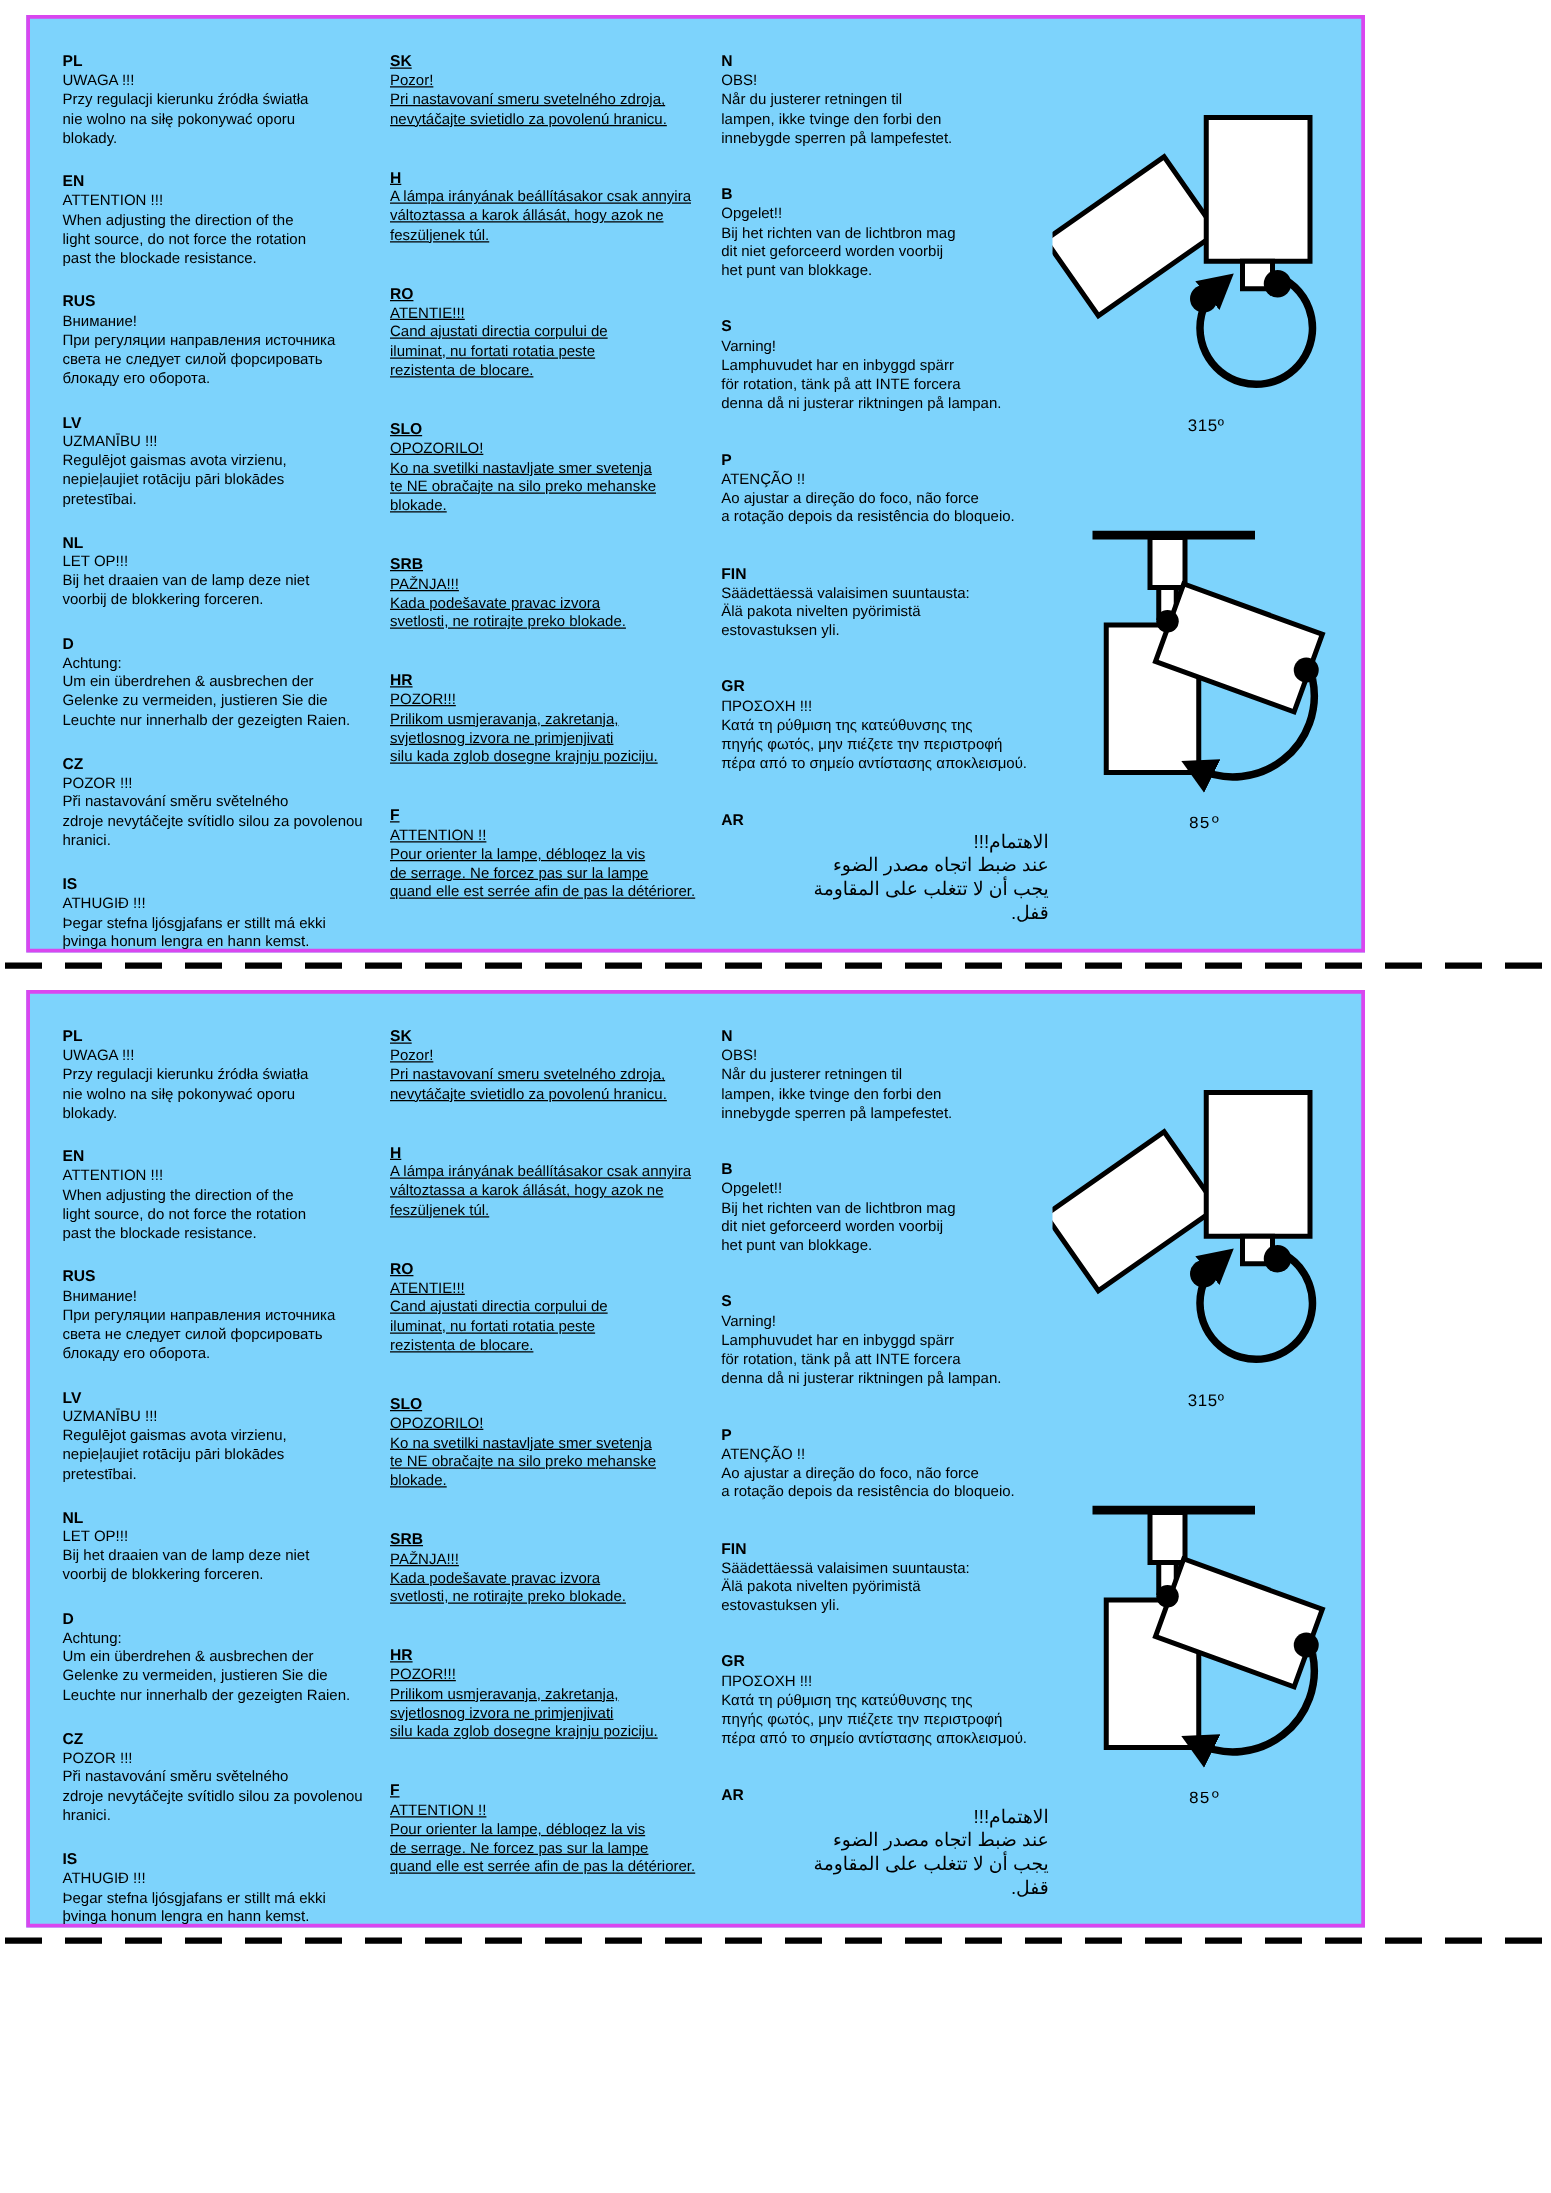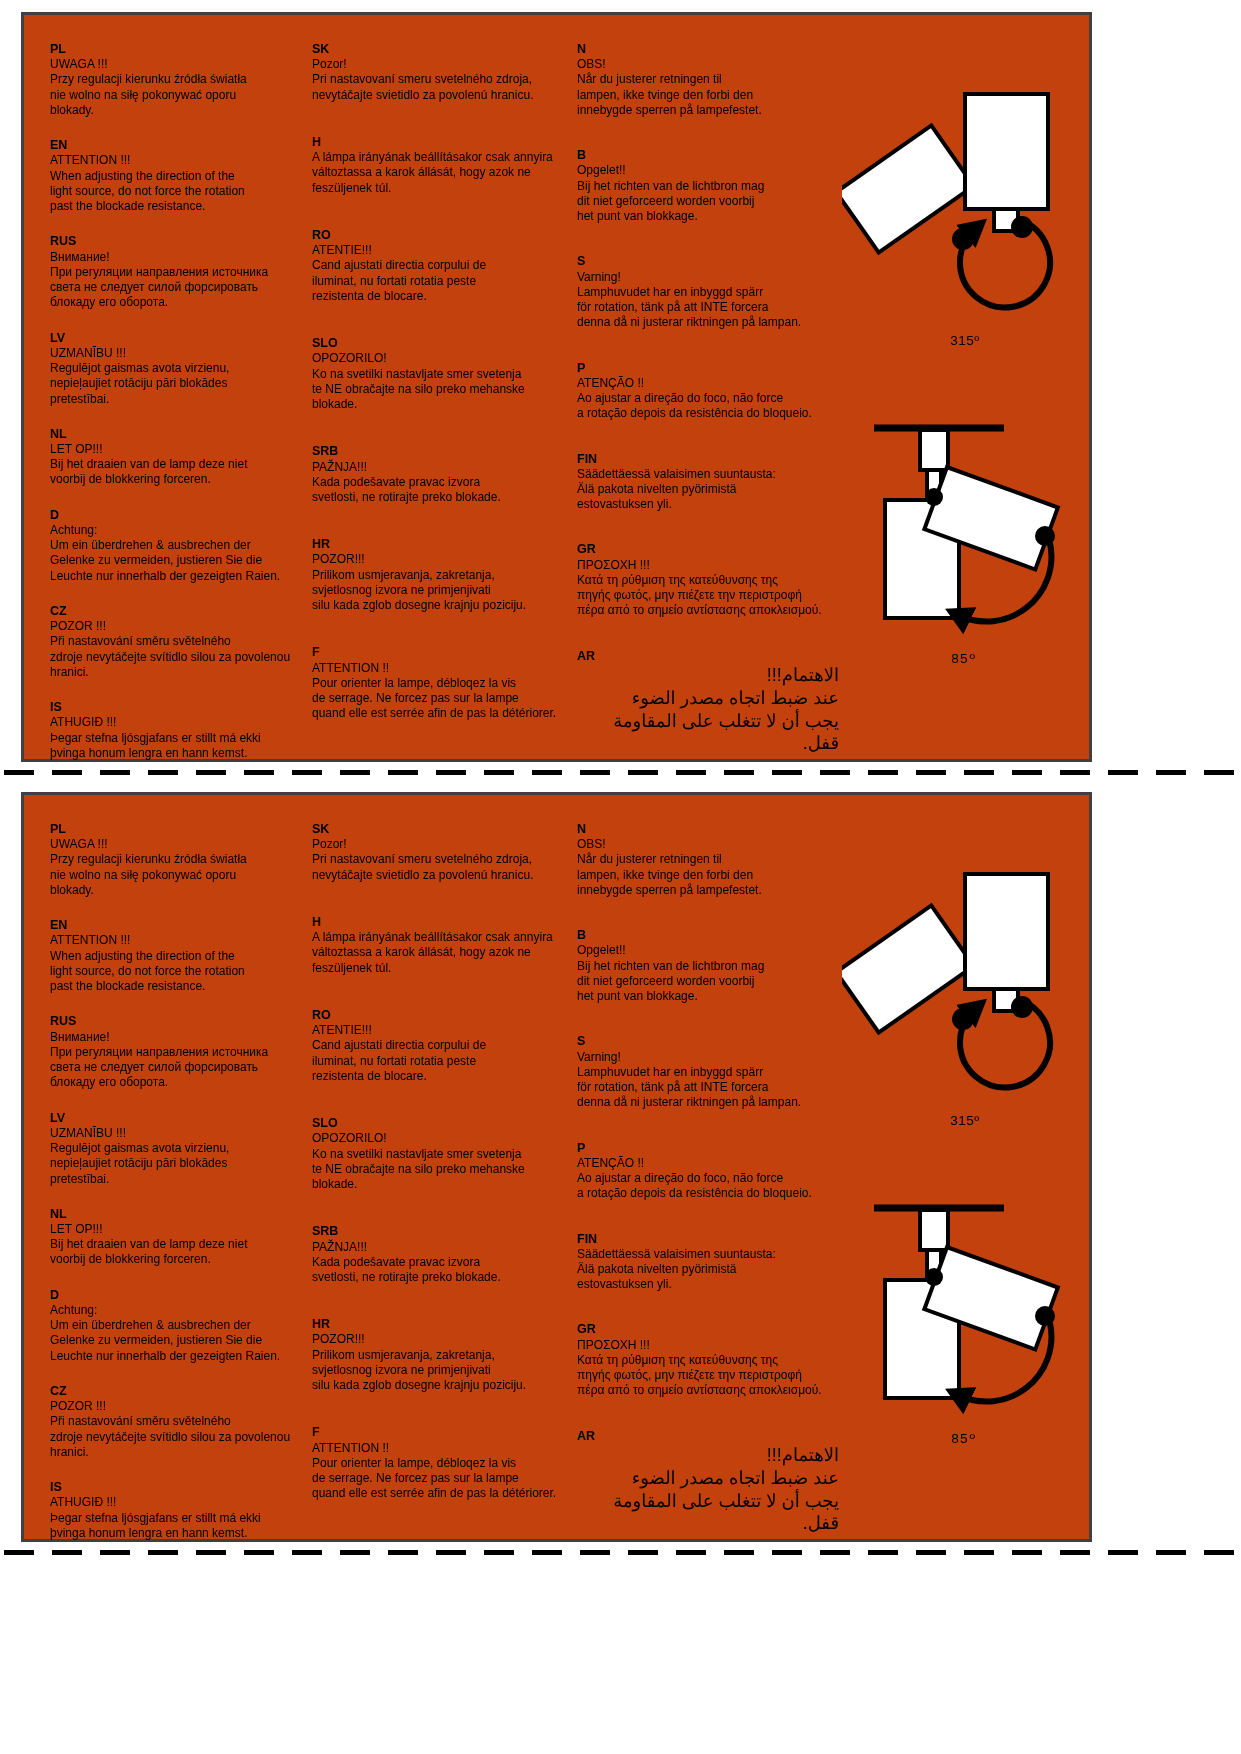--- a/index.html
+++ b/index.html
@@ -1,35 +1,35 @@
 <!DOCTYPE html>
 <html><head>
 <meta charset="utf-8">
 <style>
   * { margin:0; padding:0; box-sizing:border-box; }
   html,body { background:#fff; }
   body { font-family:"Liberation Sans", sans-serif; color:#000; }
   .sheet { position:relative; width:1241px; height:1754px; background:#fff; overflow:hidden; }
 
-  .panel { position:absolute; left:21px; width:1071px; height:750px; border:3px solid #404040; background:#c2410c; }
+  .panel { position:absolute; left:21px; width:1071px; height:750px; border:3px solid #d946ef; background:#7dd3fc; }
   .panel.p1 { top:12px; }
   .panel.p2 { top:792px; }
 
   .col { position:absolute; top:26px; }
   .col1 { left:26px;  width:252px; }
   .col2 { left:288px; width:262px; }
   .col3 { left:553px; width:262px; }
 
   .block { margin-bottom:19px; }
-  .col2 .block { margin-bottom:31px; }
+  .col2 .block { margin-bottom:31px;text-decoration:underline; }
   .col3 .block { margin-bottom:29px; }
 
   .lang { font-weight:bold; font-size:12.5px; line-height:1.3; }
   .body { font-size:12px; line-height:1.27; white-space:pre-line; }
-  .block.rtl .body { direction:rtl; text-align:right; font-size:18px; }
+  .block.rtl .body { direction:rtl; text-align:right; font-size:15px; }
 
   .diagram { position:absolute; }
   .d1 { left:818px; top:44px;  width:246px; }
   .d2 { left:830px; top:400px; width:220px;font-family:Liberation Mono, monospace; }
   .angle { font-size:13.5px; margin-top:12px; text-align:center; letter-spacing:0.5px; }
 
   .cutline { position:absolute; left:4px; width:1233px; height:5px;
              background:repeating-linear-gradient(90deg,#000 0 30px,transparent 30px 48px); }
   .cut1 { top:770px; }
   .cut2 { top:1550px; }

